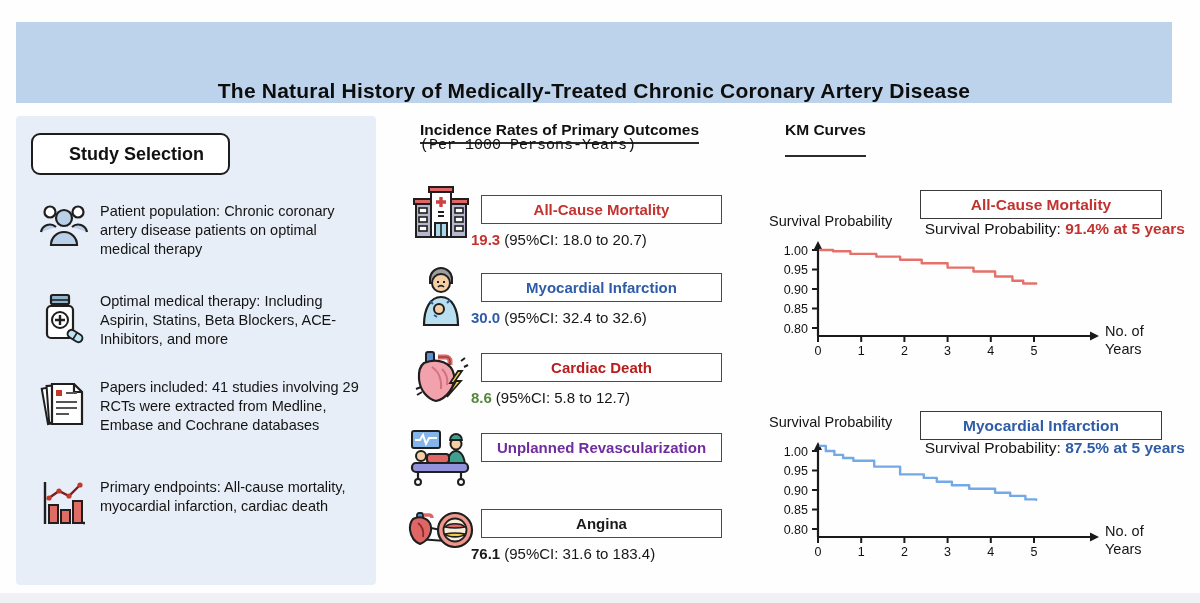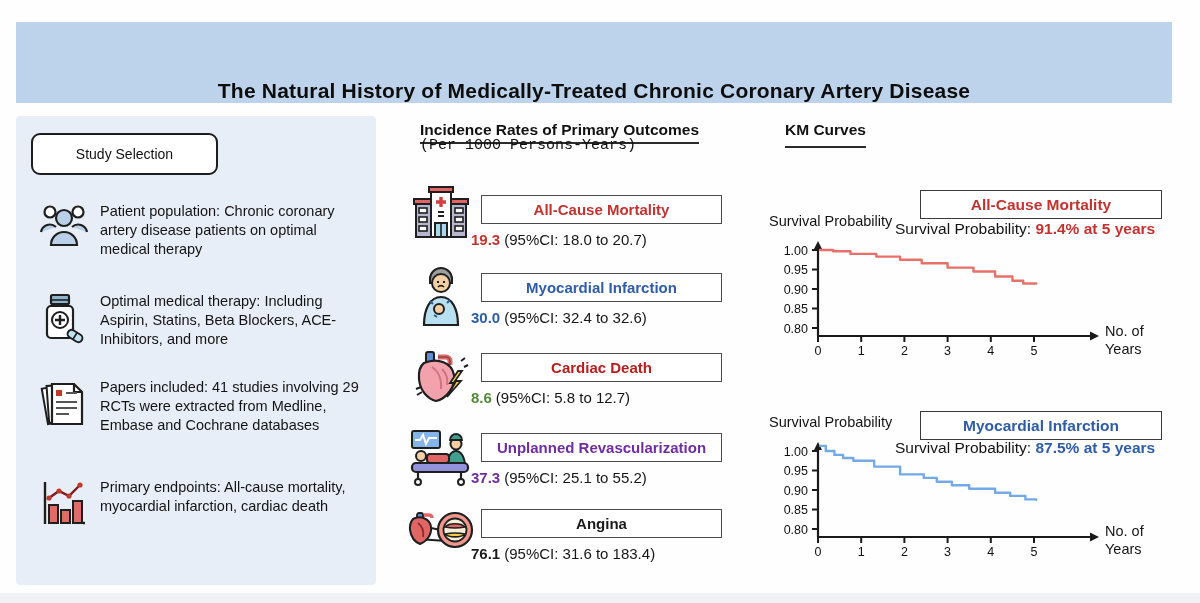--- a/index.html
+++ b/index.html
@@ -8,21 +8,21 @@
 
   
   .banner{position:absolute;left:16px;top:22px;width:1156px;height:81px;
           display:flex;align-items:center;justify-content:center;}
   .banner h1{margin:0;font-size:21px;font-weight:bold;letter-spacing:.2px;color:#0d0d0d;}
 
   
   .left-panel{position:absolute;left:16px;top:116px;width:360px;height:469px;border-radius:4px;}
   .study-title{position:absolute;left:15px;top:17px;width:183px;height:38px;background:#fff;
                border:2px solid #1d1d1d;border-radius:9px;display:flex;align-items:center;
-               justify-content:center;font-size:14px;font-weight:normal;}
+               justify-content:center;font-size:18px;font-weight:bold;padding-left:12px;}
   .study-item{position:absolute;left:12px;width:340px;display:flex;align-items:flex-start;}
   .study-item .ic{width:72px;flex:0 0 72px;display:flex;justify-content:center;}
   .study-item .tx{width:268px;font-size:14.5px;line-height:1.32;color:#141414;}
   .si-1{top:86px}.si-2{top:176px}.si-3{top:262px}.si-4{top:362px}
 
   
   .mid-header{position:absolute;left:420px;top:121px;font-size:15.5px;font-weight:bold;
               padding-bottom:3px;border-bottom:2px solid #2b2b2b;}
   .mid-subheader{position:absolute;left:420px;top:137px;font-size:15px;font-family:Liberation Mono, monospace;}
   .outcome-icon{position:absolute;left:408px;width:66px;display:flex;justify-content:center;}
@@ -33,28 +33,28 @@
   .outcome-val .v{font-weight:bold;}
   .outcome-val .ci{margin-left:4px;}
   .ob-1{top:195px}.ov-1{top:231px}.oi-1{top:185px}
   .ob-2{top:273px}.ov-2{top:309px}.oi-2{top:267px}
   .ob-3{top:353px}.ov-3{top:389px}.oi-3{top:349px}
   .ob-4{top:433px}.ov-4{top:469px}.oi-4{top:427px}
   .ob-5{top:509px}.ov-5{top:545px}.oi-5{top:505px}
 
   
   .km-header{position:absolute;left:785px;top:121px;font-size:15.5px;font-weight:bold;
-             padding-bottom:7px;border-bottom:2px solid #2b2b2b;}
+             padding-bottom:16px;border-bottom:2px solid #2b2b2b;}
   .km-block{position:absolute;left:760px;width:440px;height:215px;}
   .km-a{top:185px}.km-b{top:406px}
   .km-tbox{position:absolute;left:160px;width:240px;height:27px;background:#fff;
            border:1.5px solid #3a3a3a;display:flex;align-items:center;justify-content:center;
            font-size:15.5px;font-weight:bold;}
   .km-a .km-tbox{top:5px}.km-b .km-tbox{top:5px}
-  .km-sub{position:absolute;left:135px;width:290px;text-align:left;font-size:15.5px;color:#141414;}
+  .km-sub{position:absolute;left:135px;width:290px;text-align:right;font-size:15.5px;color:#141414;}
   .km-a .km-sub{top:35px}.km-b .km-sub{top:33px}
   .km-sub .sv{font-weight:bold;}
   .km-ylabel{position:absolute;left:9px;font-size:14.5px;color:#141414;}
   .km-a .km-ylabel{top:28px}.km-b .km-ylabel{top:8px}
   .km-svg{position:absolute;left:0;width:440px;height:125px;}
   .km-a .km-svg{top:55px}.km-b .km-svg{top:35px}
   .km-noof{position:absolute;left:345px;font-size:14.5px;line-height:1.25;color:#141414;}
   .km-a .km-noof{top:137px}.km-b .km-noof{top:116px}
   .km-svg text{font-family:"Liberation Sans",sans-serif;font-size:12.5px;fill:#111;}
 
@@ -222,23 +222,20 @@
       <rect x="18" y="27" width="22" height="9" rx="3" fill="#e06666" stroke="#1f1f1f" stroke-width="2"></rect>
       <rect x="3" y="36" width="56" height="9" rx="4" fill="#9393dd" stroke="#1f1f1f" stroke-width="2.2"></rect>
       <line x1="9" y1="45" x2="9" y2="53" stroke="#1f1f1f" stroke-width="2.2"></line>
       <line x1="52" y1="45" x2="52" y2="53" stroke="#1f1f1f" stroke-width="2.2"></line>
       <circle cx="9" cy="55" r="3" fill="#fff" stroke="#1f1f1f" stroke-width="2"></circle>
       <circle cx="52" cy="55" r="3" fill="#fff" stroke="#1f1f1f" stroke-width="2"></circle>
     </svg>
   </div>
   <div class="outcome-box ob-4">
     <span style="color: rgb(111, 45, 160);">Unplanned Revascularization</span>
-  </div>
-  <div class="outcome-val ov-4">
-    <span class="v" style="color: rgb(111, 45, 160);">37.3</span><span class="ci">(95%CI: 25.1 to 55.2)</span>
   </div>
 
   <div class="outcome-icon oi-5">
     <svg width="66" height="52" viewBox="0 0 66 52">
       <path d="M8,20 l30,6 M10,34 l28,2" stroke="#1f1f1f" stroke-width="1.8"></path>
       <rect x="9" y="8" width="6" height="8" rx="2" fill="#5b8fd4" stroke="#1f1f1f" stroke-width="1.8"></rect>
       <path d="M16,10 h5 a3,3 0 0 1 3,3" fill="none" stroke="#e06666" stroke-width="3.6"></path>
       <path d="M5,14 c8,-4 17,0 18,8 c1,8 -5,15 -11,17 c-5,-2 -9,-7 -10,-14 c-0.5,-5 0.5,-8 3,-11 z" fill="#e06666" stroke="#1f1f1f" stroke-width="2"></path>
       <path d="M10,18 c4,3 6,8 5,14" fill="none" stroke="#8f2b2b" stroke-width="1.8"></path>
       <circle cx="47" cy="25" r="17" fill="#f0968c" stroke="#1f1f1f" stroke-width="2.2"></circle>

